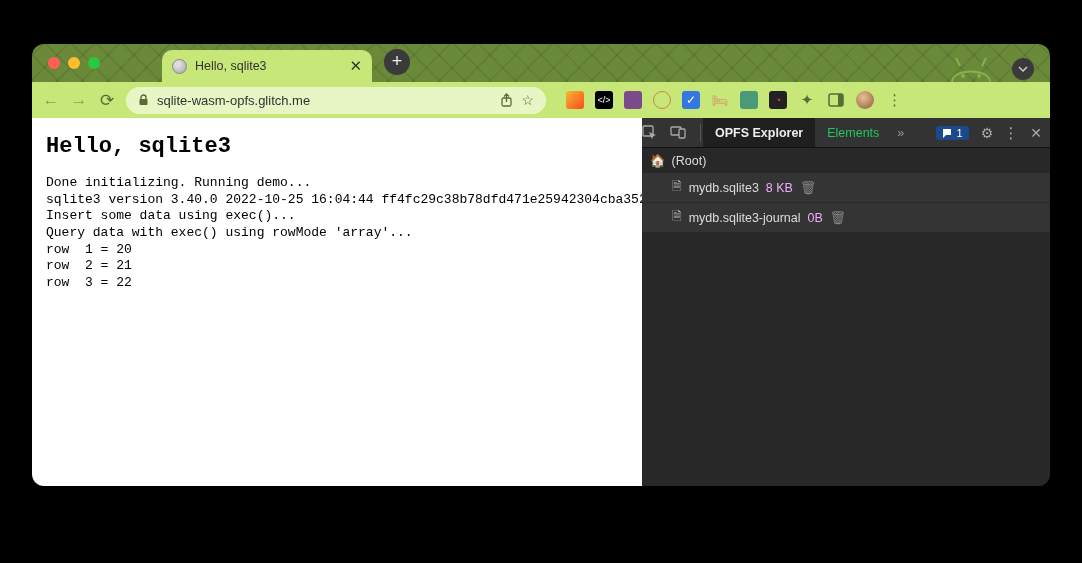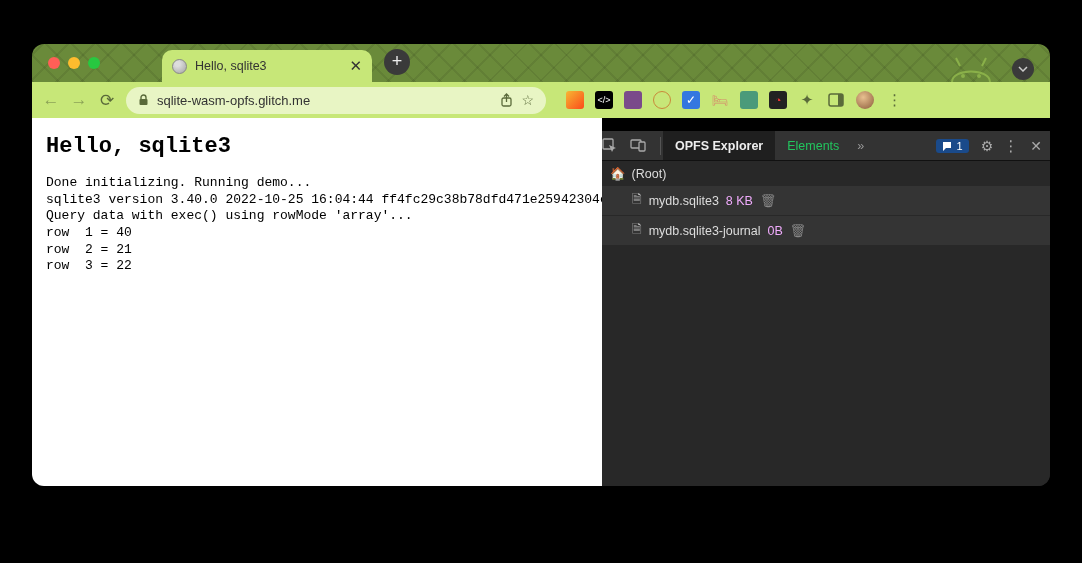--- a/index.html
+++ b/index.html
@@ -76,23 +76,22 @@
   .content{flex:1;display:flex;min-height:0;}
   .page{
     flex:1;background:#fff;padding:16px 14px;
     font-family:"Courier New",ui-monospace,monospace;
     font-size:13px;color:#000;overflow:hidden;
   }
   .page h1{font-size:22px;font-weight:bold;margin-bottom:16px;}
   .page .line{white-space:pre;line-height:1.28;}
   
   .devtools{
-    width:448px;background:#282828;color:#ccc;display:flex;flex-direction:column;
+    width:408px;background:#282828;color:#ccc;display:flex;flex-direction:column;
     font-size:12.5px;
-    margin-top:13px;
   }
   .dt-tabbar{
     height:30px;background:#333;display:flex;align-items:center;
     border-bottom:1px solid #111;
   }
   .dt-iconbtn{width:28px;text-align:center;color:#aaa;font-size:14px;cursor:pointer;}
   .dt-sep{width:1px;height:18px;background:#555;margin:0 2px;}
   .dt-tab{padding:0 12px;height:100%;display:flex;align-items:center;cursor:pointer;color:#22c55e;}
   .dt-tab.active{background:#1f1f1f;color:#eee;font-weight:600;}
   .dt-more{color:#999;padding:0 6px;}
@@ -184,22 +183,23 @@
     </div>
   </div>
 
   <div class="content">
 
     <div class="page">
       <h1>Hello, sqlite3</h1>
       <div id="loglines">
           <div class="line">Done initializing. Running demo...</div>
           <div class="line">sqlite3 version 3.40.0 2022-10-25 16:04:44 ff4fc29c38b78dfd471e25942304cba352469d6018f1c09158172795dbdd438c</div>
+          <div class="line">Insert some data using exec()...</div>
           <div class="line">Query data with exec() using rowMode 'array'...</div>
-          <div class="line">row  1 = 40</div>
+          <div class="line">row  1 = 20</div>
           <div class="line">row  2 = 21</div>
           <div class="line">row  3 = 22</div>
         </div>
     </div>
 
     <div class="devtools">
       <div class="dt-tabbar">
         <span class="dt-iconbtn">
           <svg width="15" height="15" viewBox="0 0 15 15">
               <rect x="1" y="1" width="10" height="10" rx="1" fill="none" stroke="#aaa" stroke-width="1.3"></rect>

